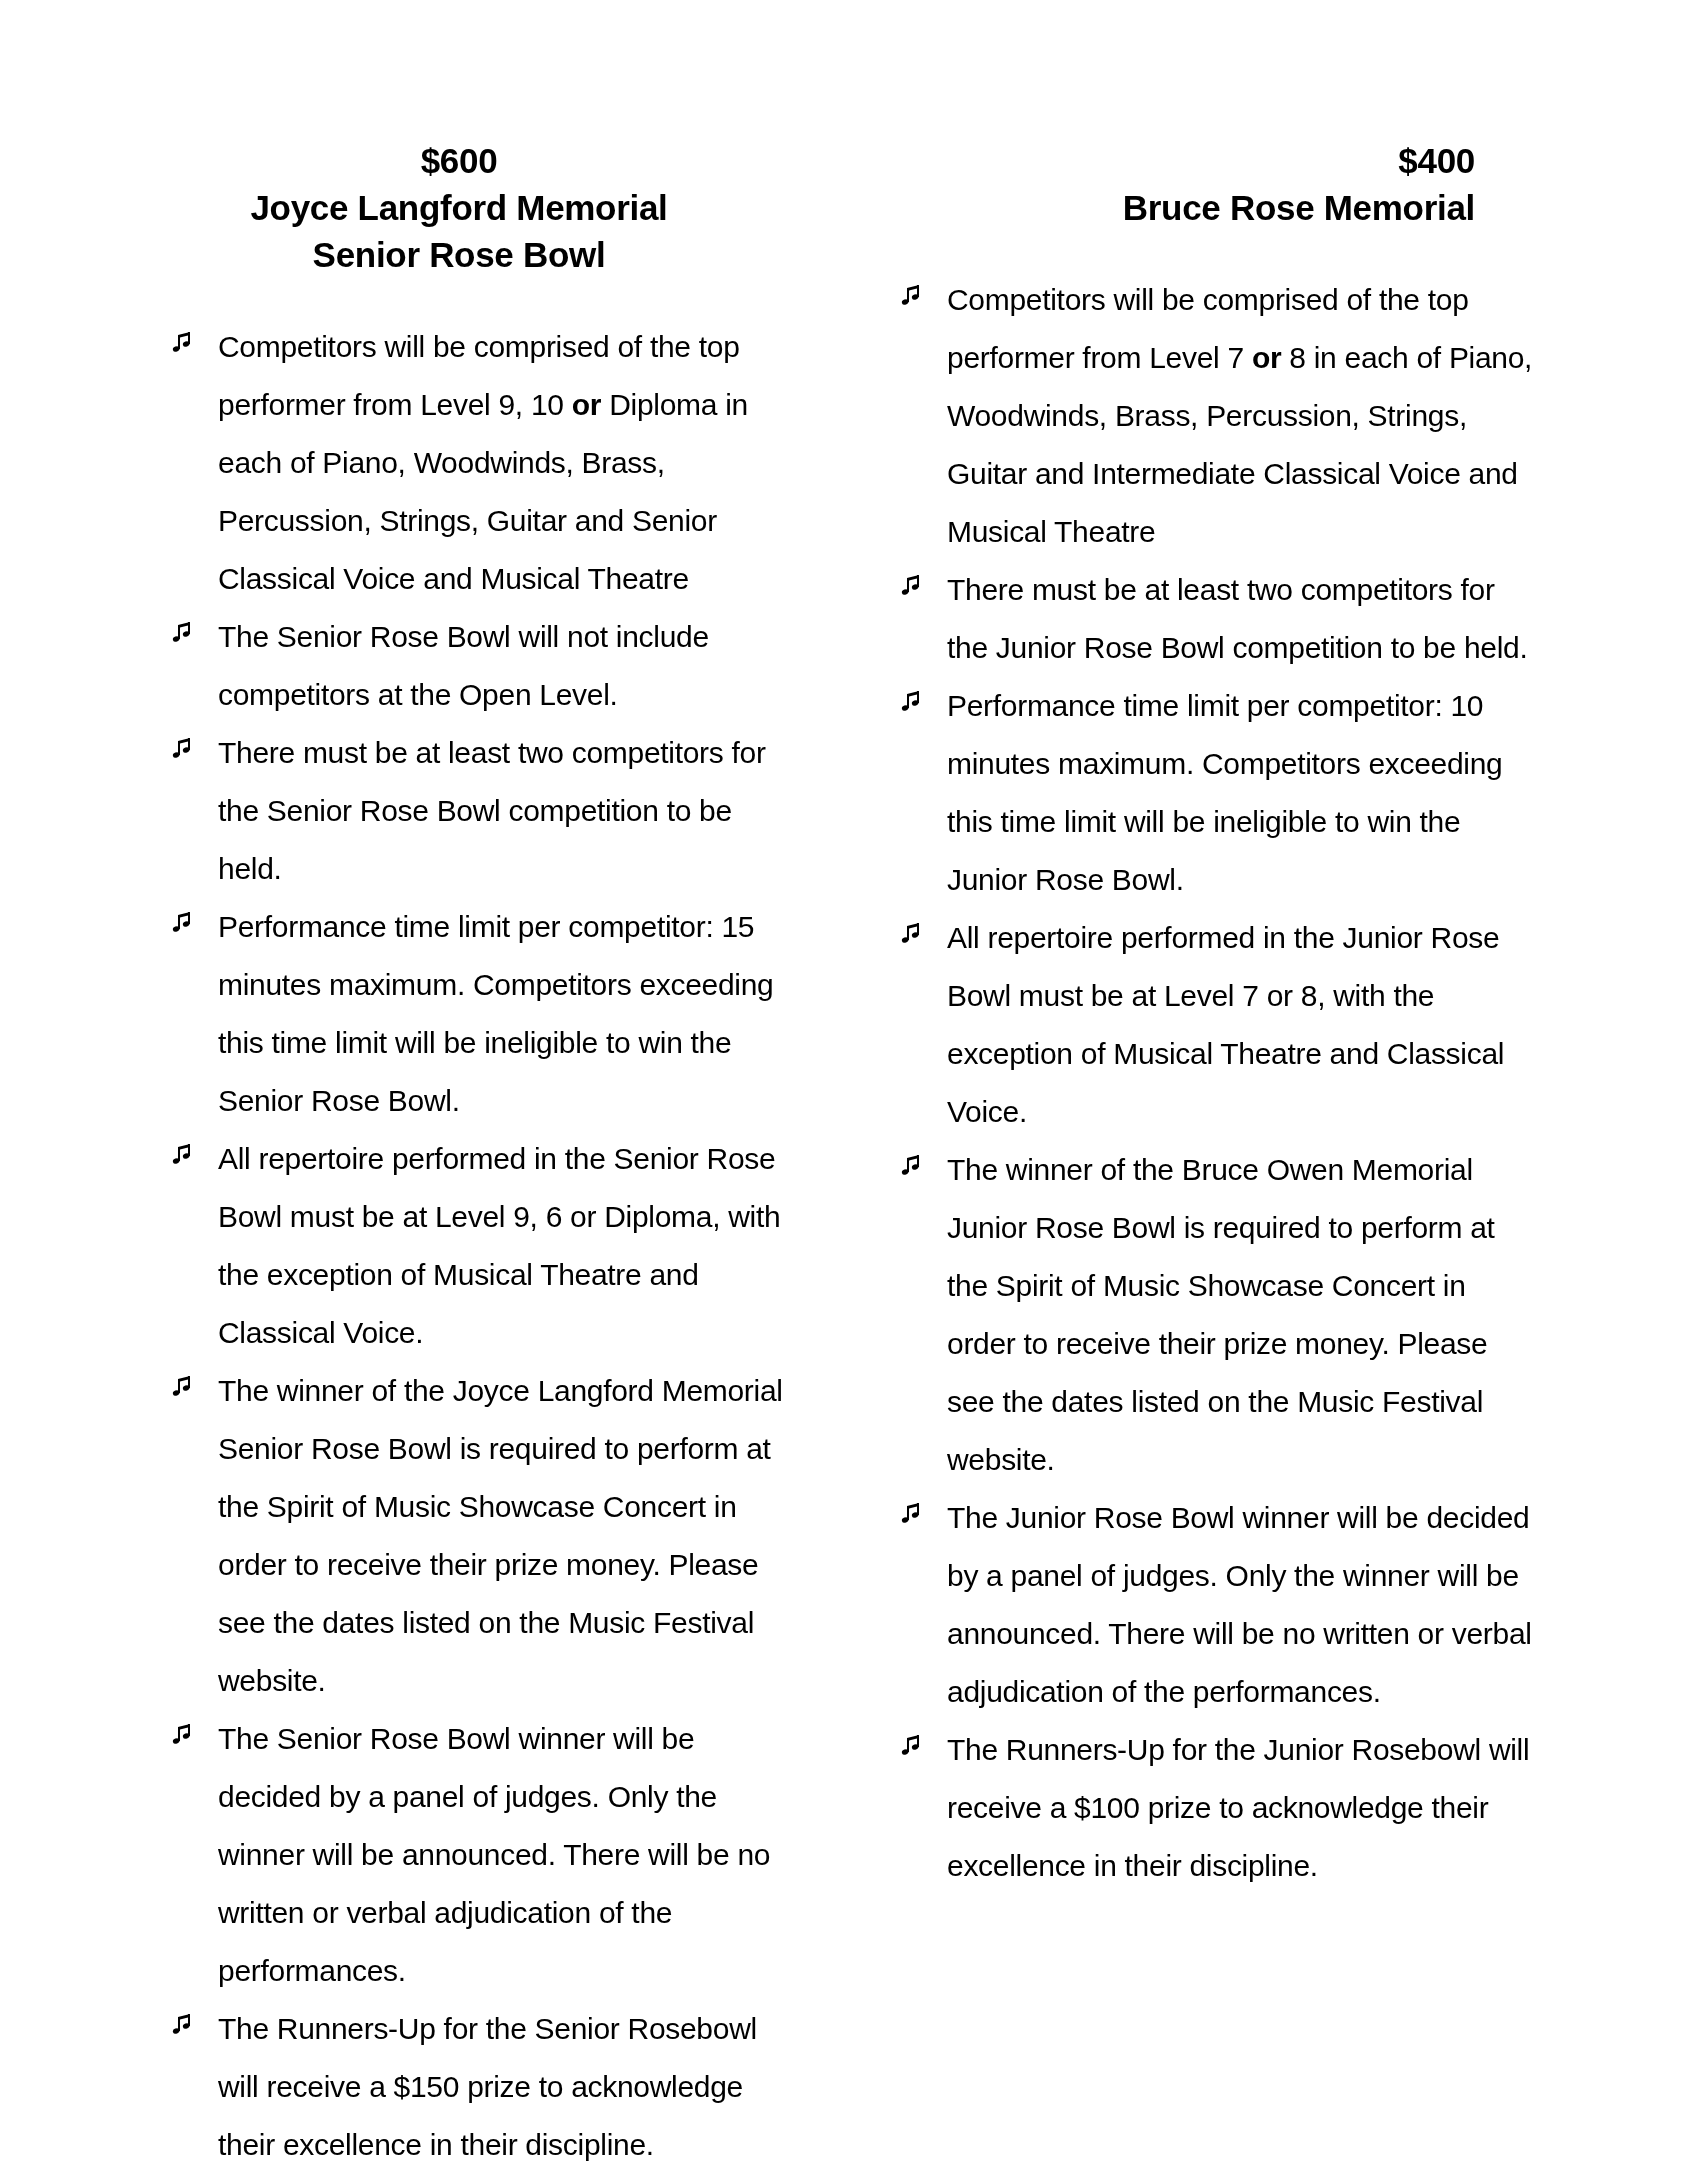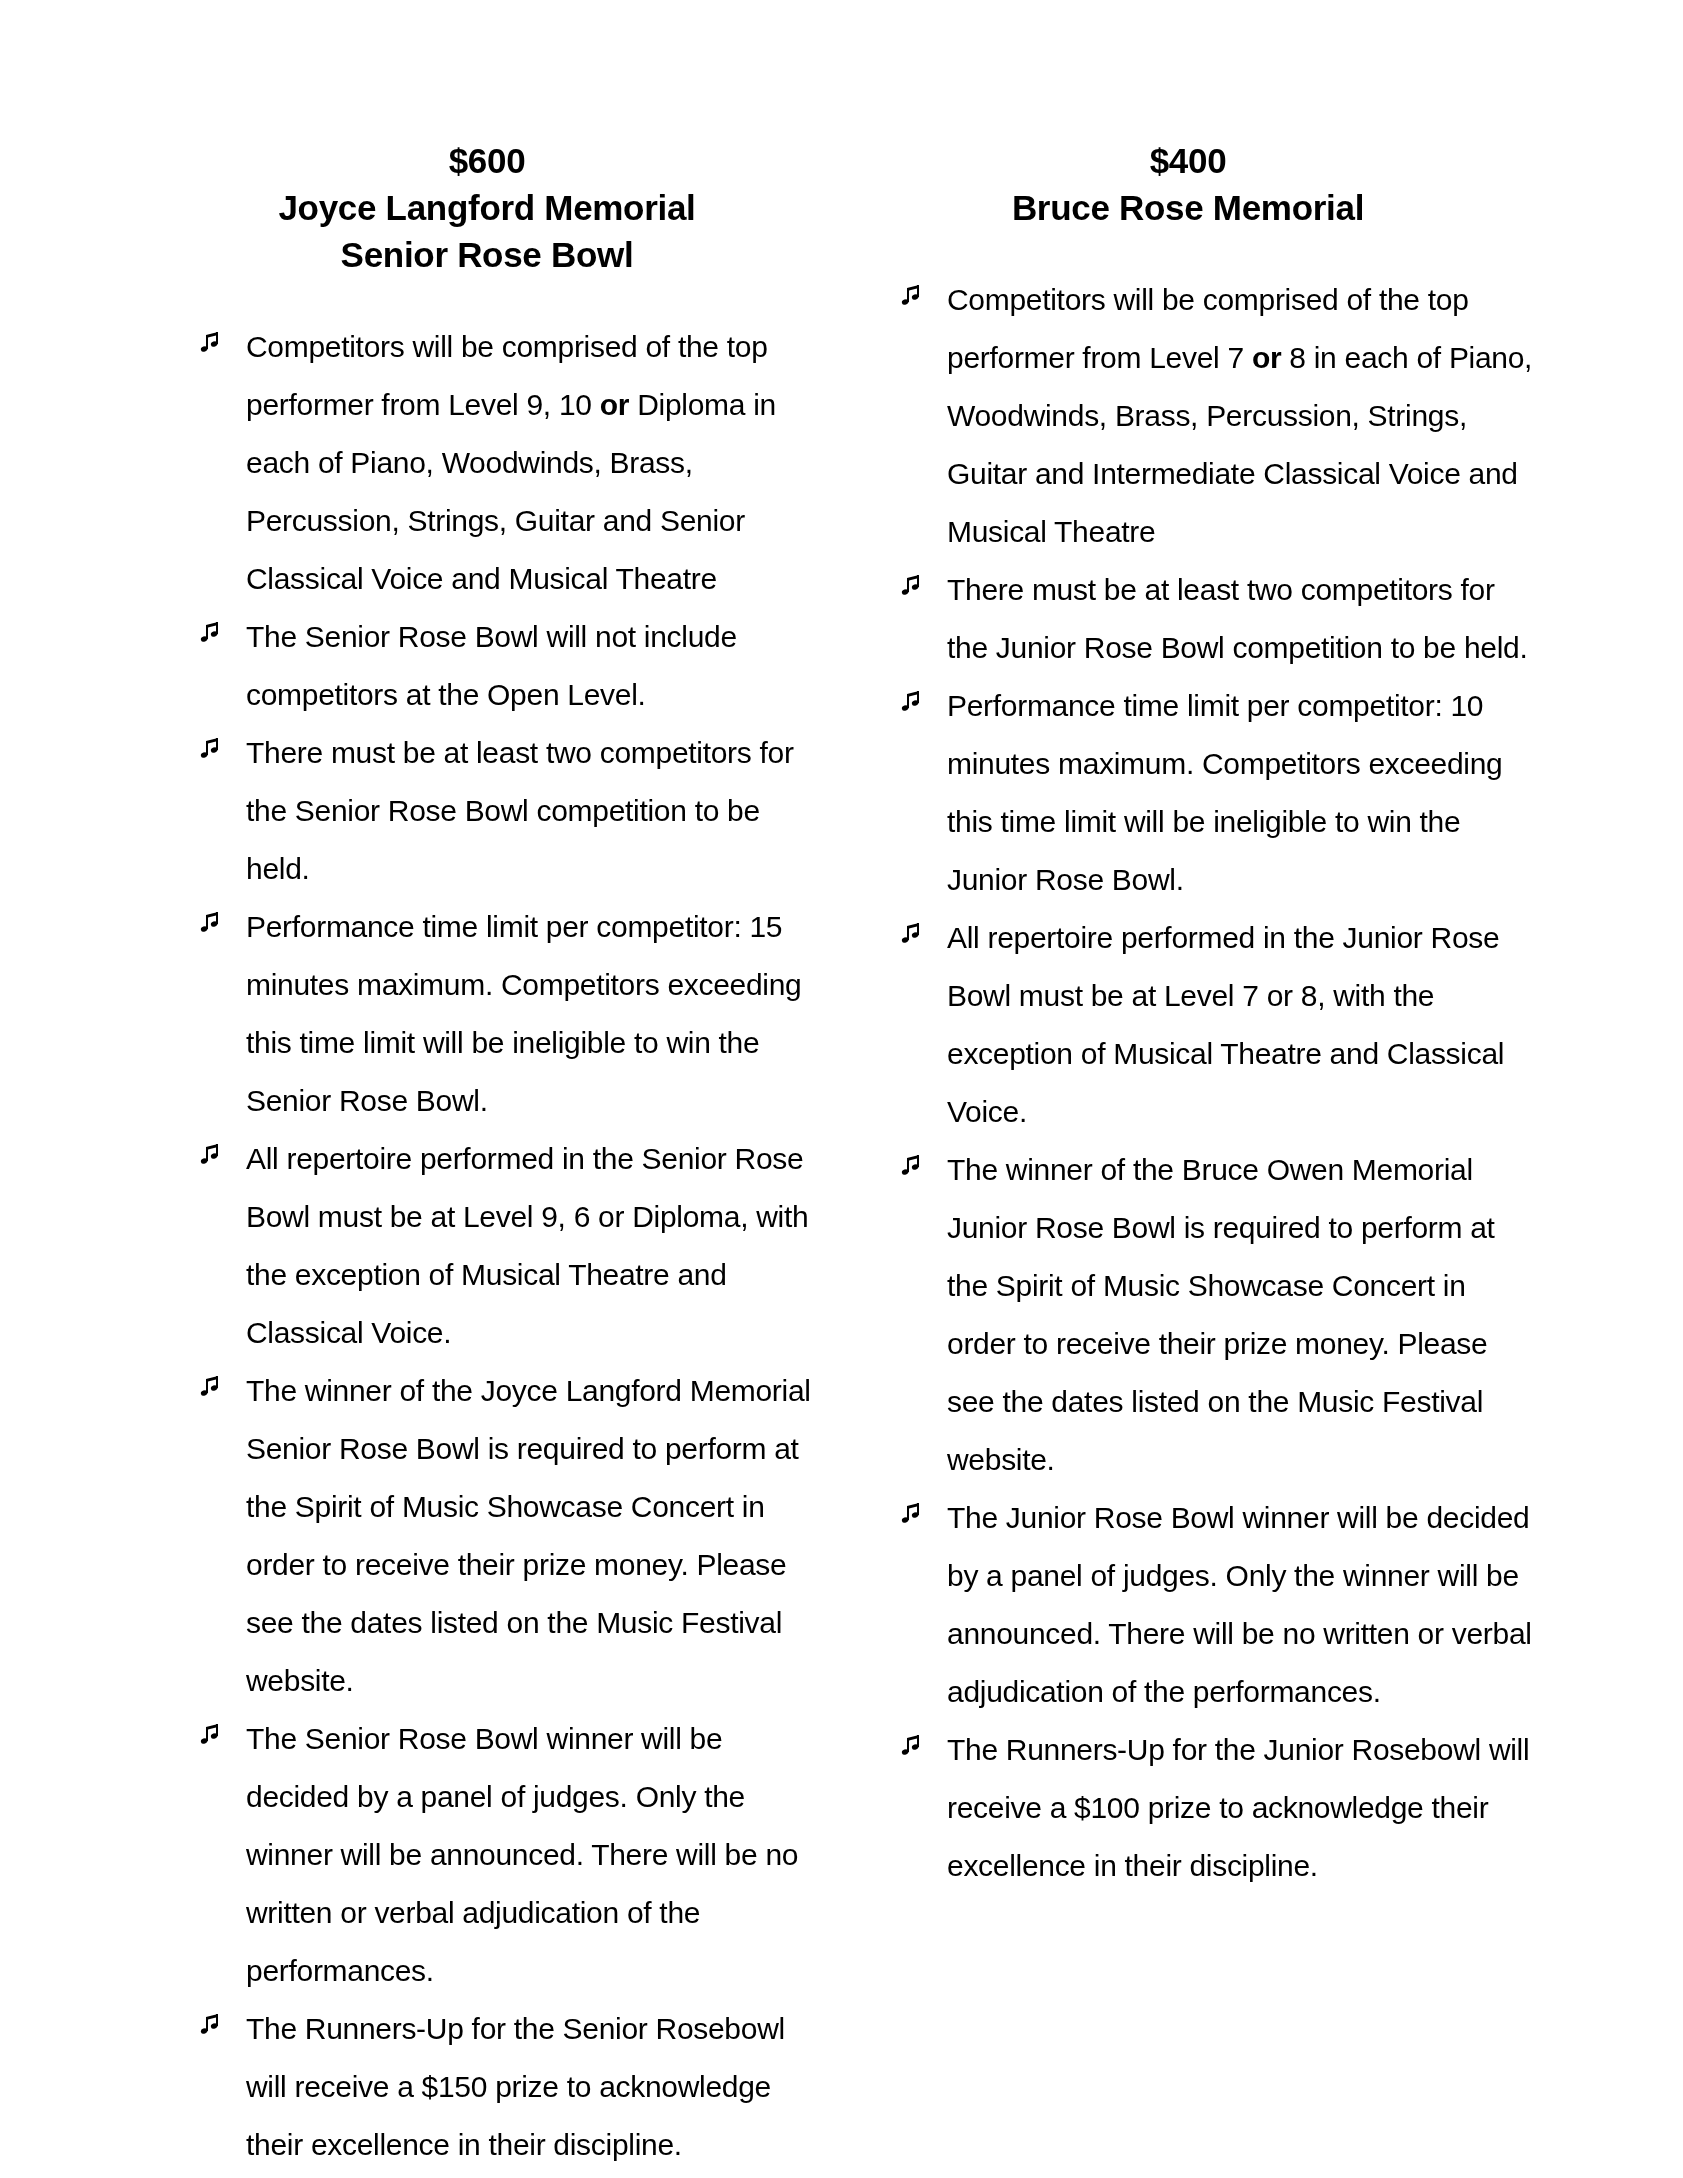--- a/index.html
+++ b/index.html
@@ -1,23 +1,23 @@
 <!DOCTYPE html>
 <html><head>
 <meta charset="utf-8">
 <style>
   html, body { margin: 0; padding: 0; background: #ffffff; }
   body { width: 1683px; height: 2178px; position: relative; overflow: hidden;
          font-family: "Liberation Sans", "DejaVu Sans", sans-serif; color: #000; }
   .col { position: absolute; top: 137px; }
-  .col.left { left: 200px; width: 624px; }
+  .col.left { left: 172px; width: 624px; }
   .col.right { left: 901px; width: 634px; }
   .heading { text-align: center; font-weight: bold; font-size: 35px; line-height: 47px; margin: 0 0 40px 0; letter-spacing: -0.3px; }
   .col.left .heading { width: 574px; margin-left: 0; }
-  .col.right .heading { width: 574px; margin-left: 0; }
+  .col.right .heading { width: 574px; margin-left: 0; text-align: right; }
   .heading div { display: block; }
   ul.items { list-style: none; margin: 0; padding: 0; }
   ul.items li { position: relative; padding-left: 46px; font-size: 30px; line-height: 58px; letter-spacing: -0.3px; }
   ul.items li .bullet { position: absolute; left: 0; top: 0; width: 24px; height: 47px; display: flex; align-items: center; justify-content: flex-start; }
   ul.items li .bullet svg { width: 20px; height: 22px; }
   b { font-weight: bold; }
 </style>
 </head>
 <body>
 

